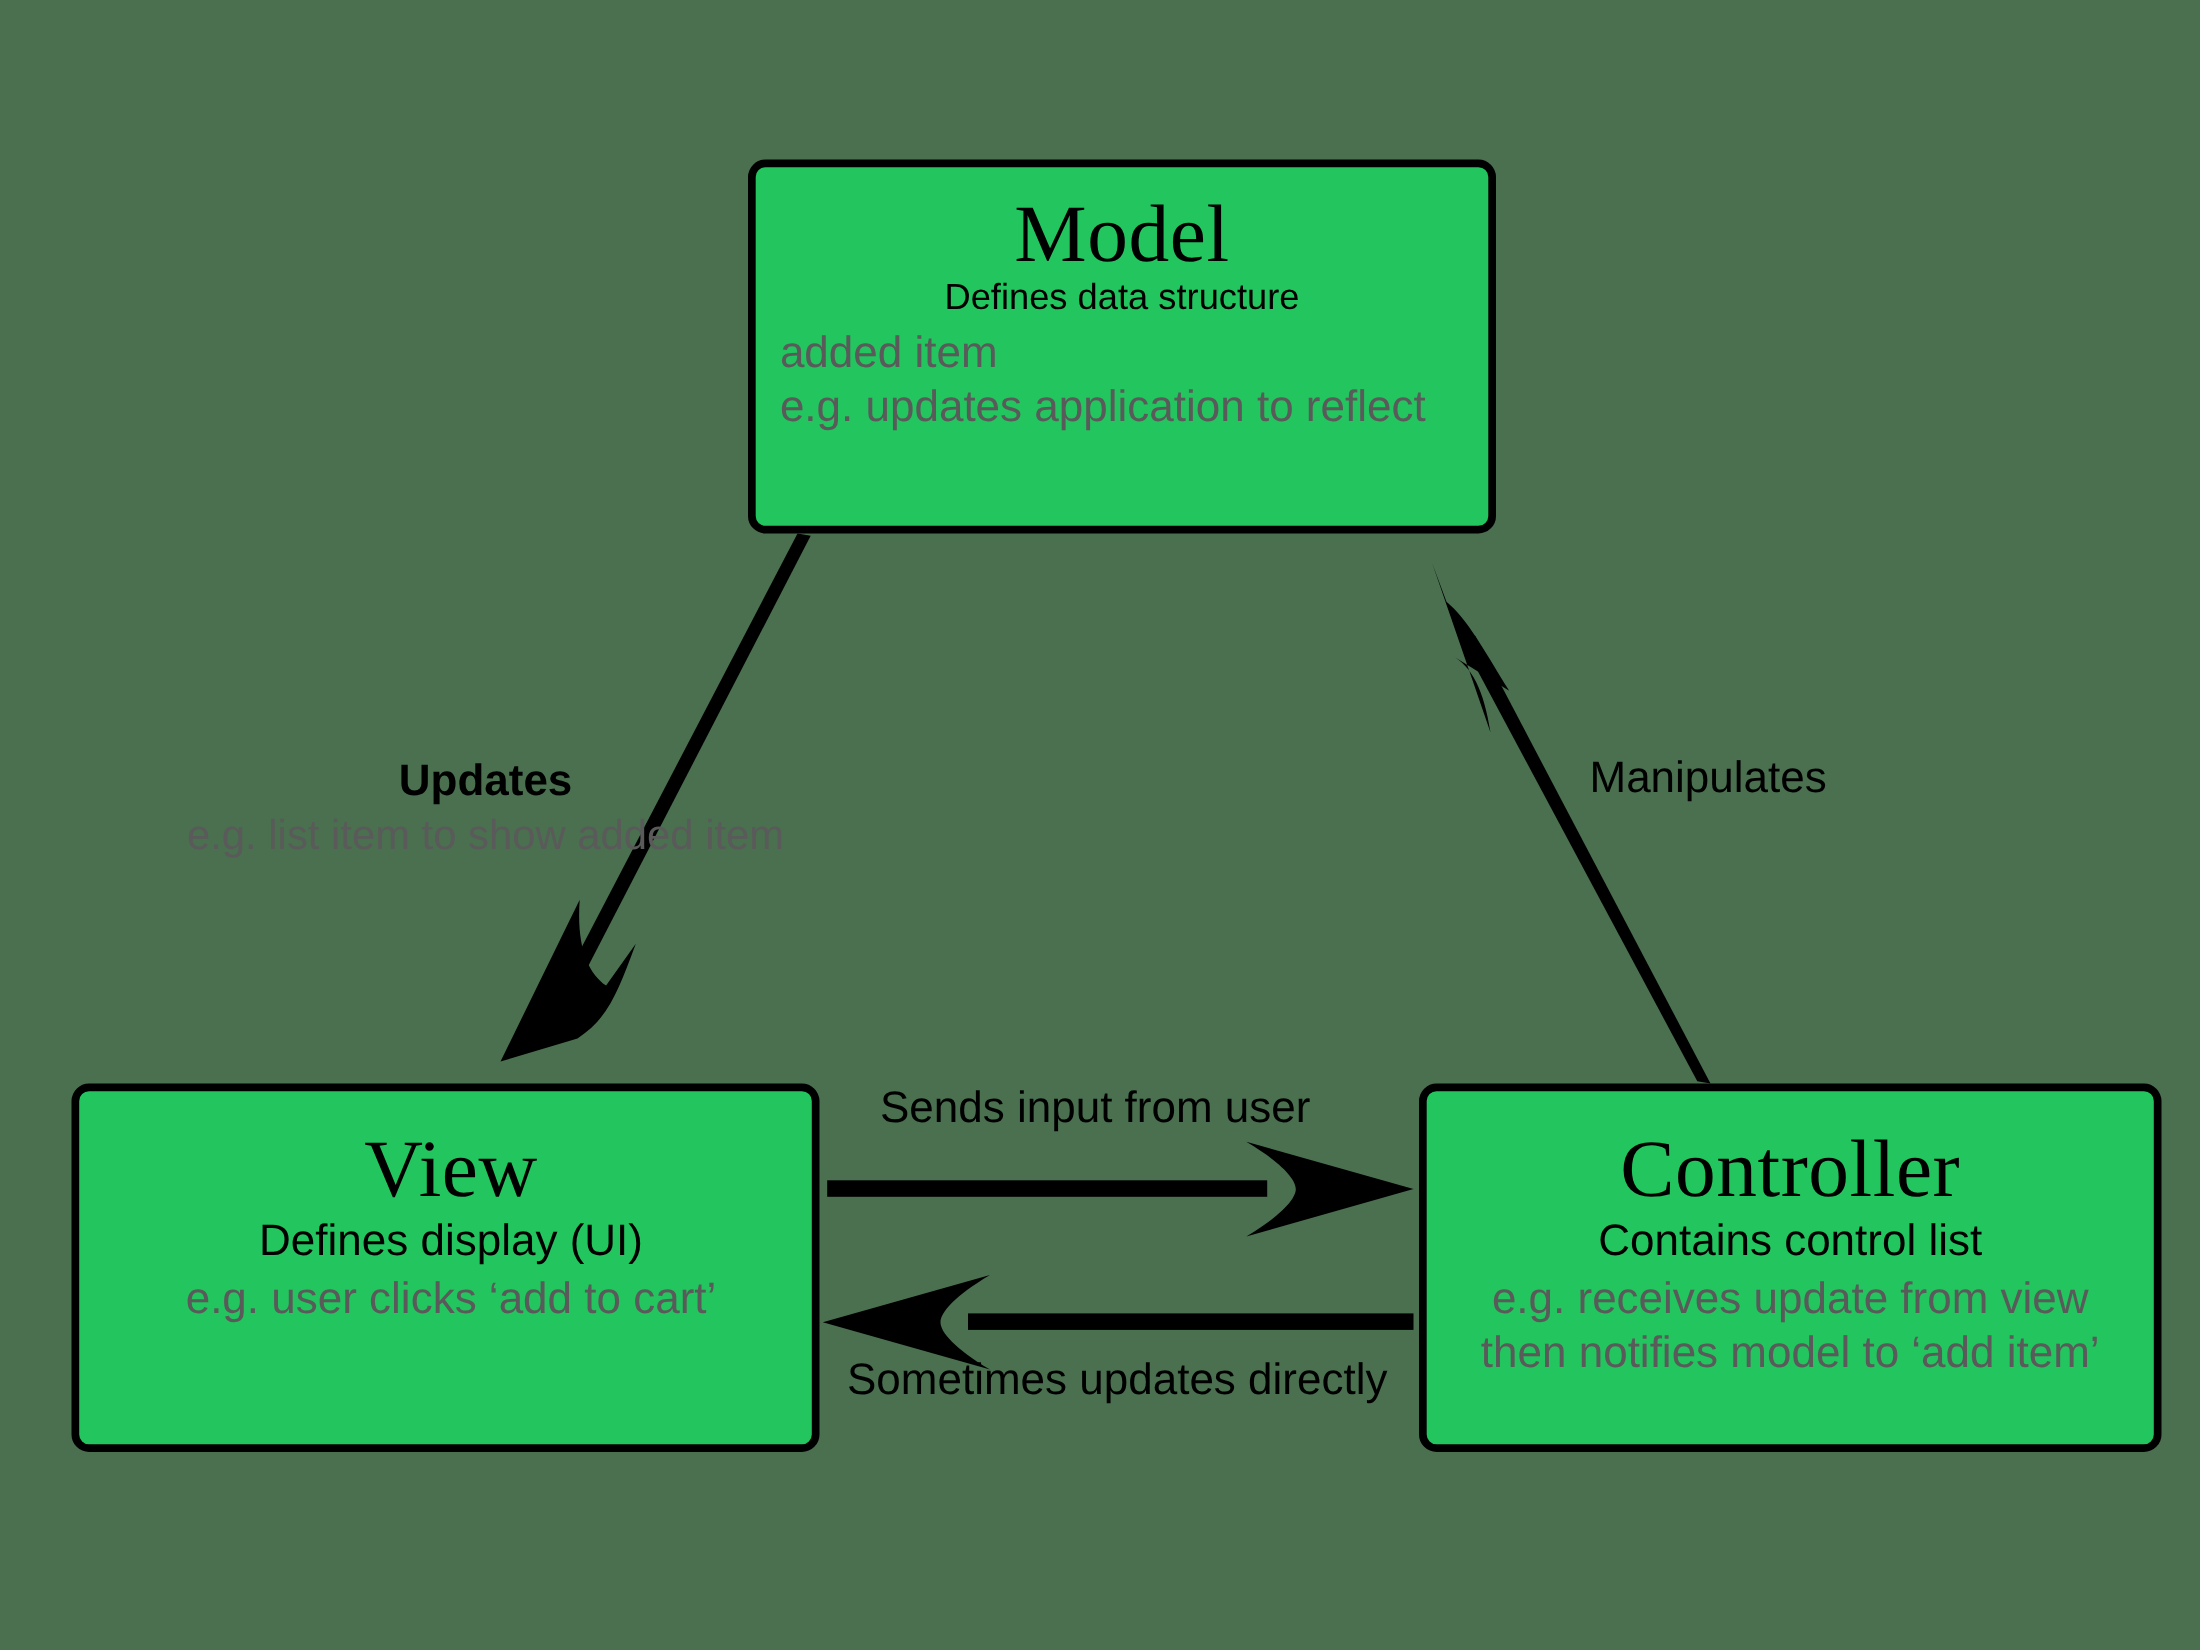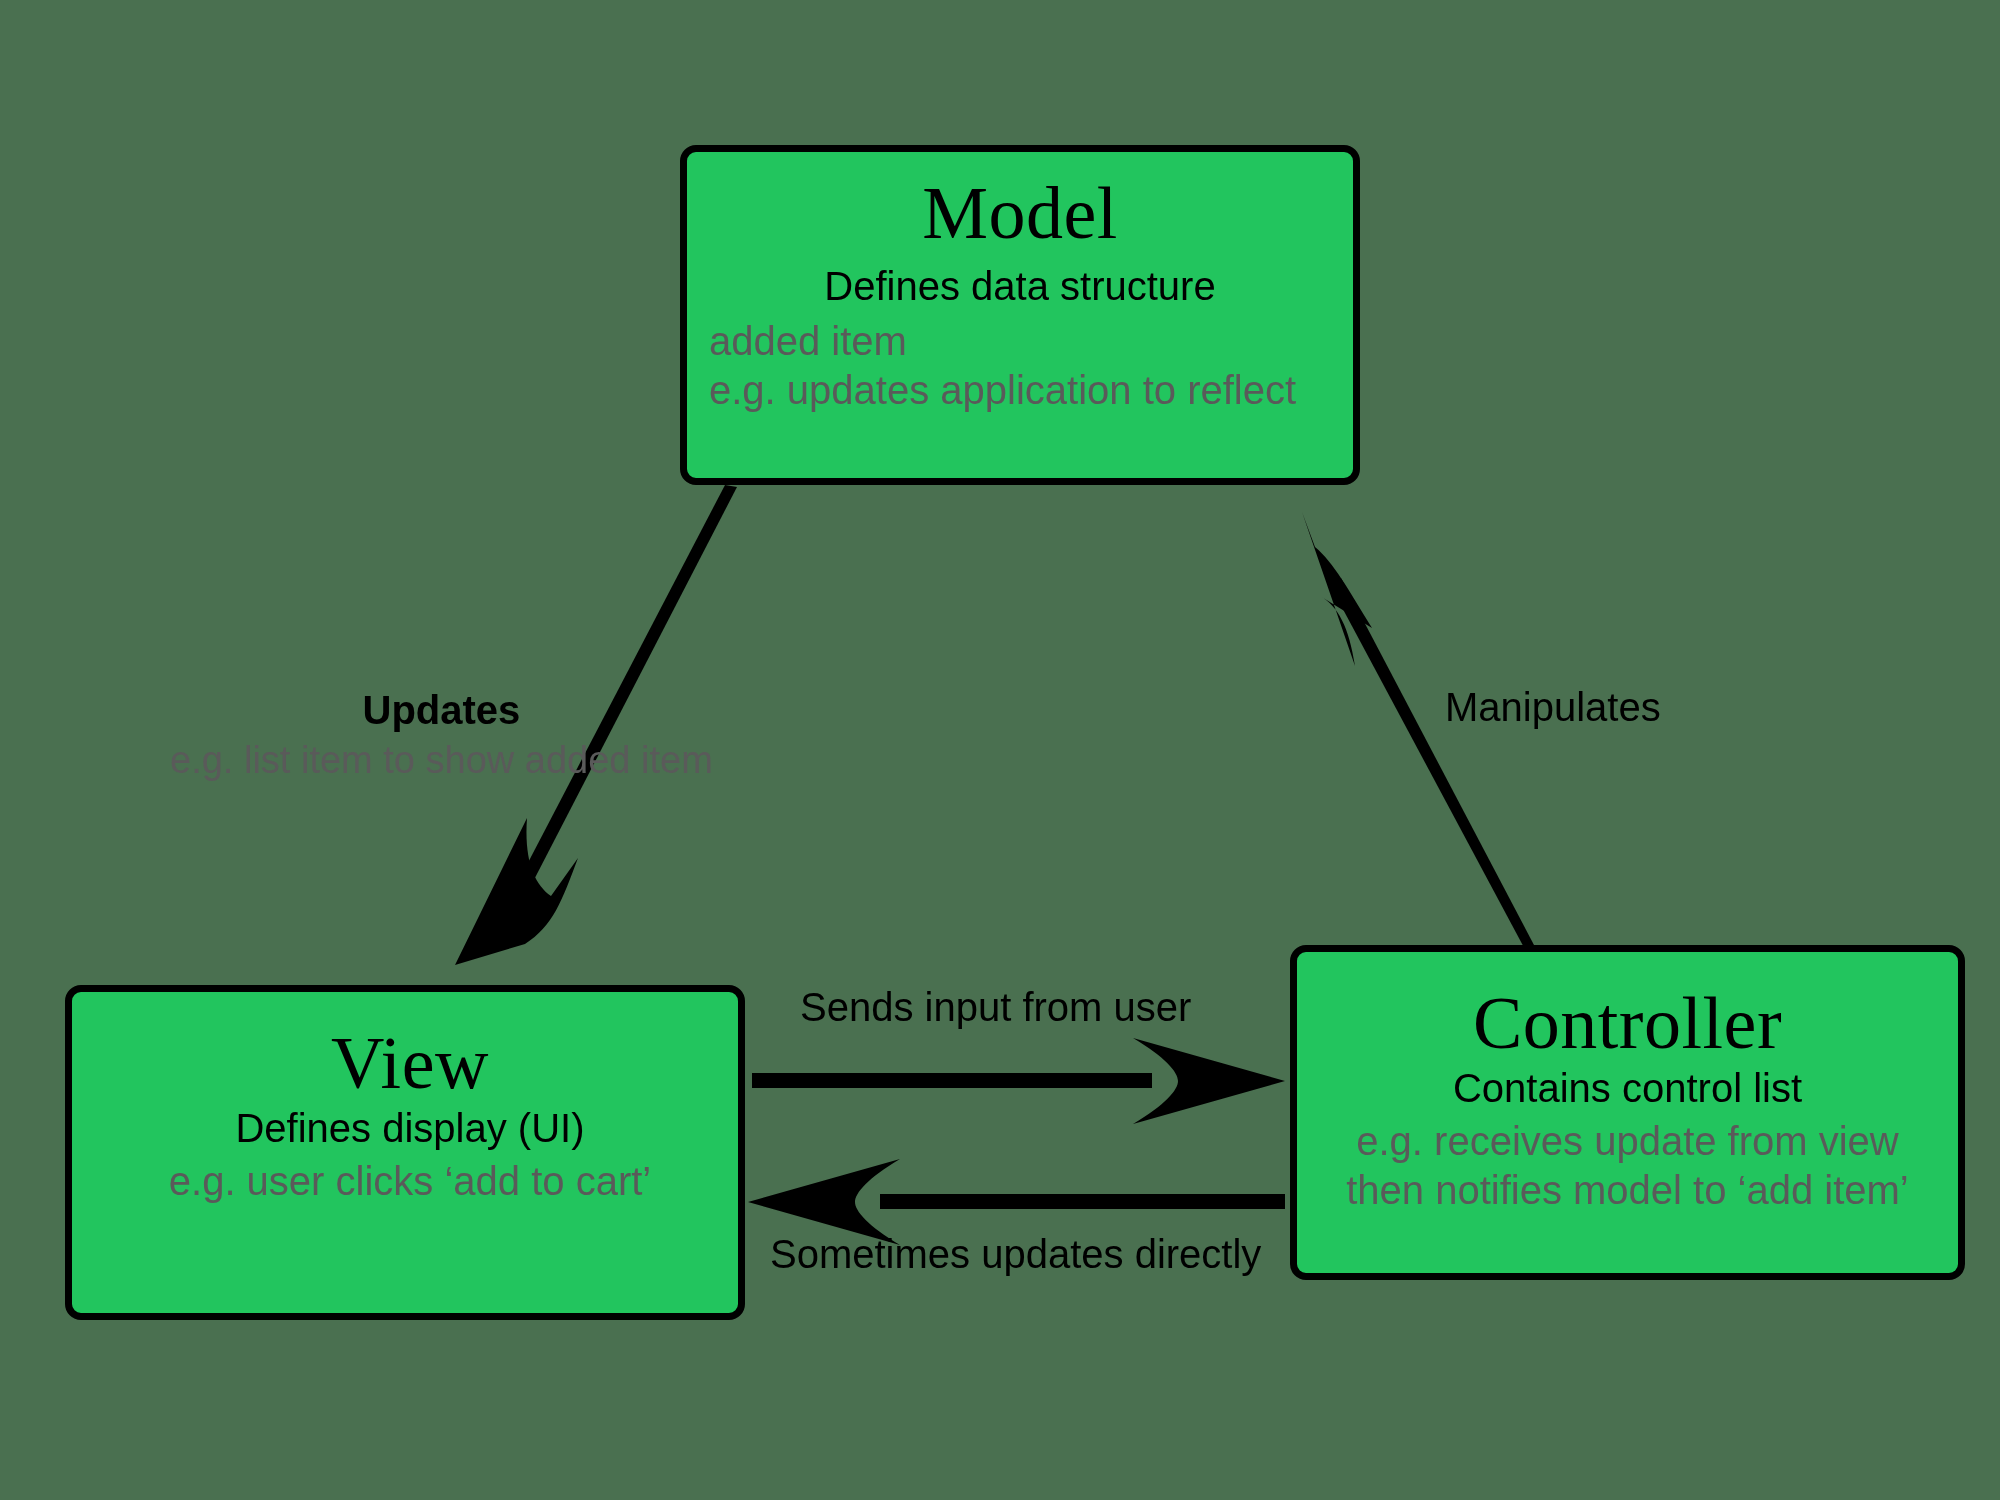--- a/index.html
+++ b/index.html
@@ -56,21 +56,21 @@
     line-height: 1.22;
   }
 
   
   #node-model {
     left: 680px; top: 145px;
     width: 680px; height: 340px;
     padding: 14px 20px 0 20px;
   }
   #node-model .node-title { font-size: 74px; margin-top: 10px; }
-  #node-model .node-sub   { font-size: 40px; margin-top: 14px; }
+  #node-model .node-sub   { font-size: 33px; margin-top: 2px; }
   #node-model .node-eg {
     font-size: 40px;
     margin-top: 8px;
     text-align: left;
     align-self: stretch;
     padding-left: 2px;
   }
 
   
   #node-view {
@@ -83,21 +83,21 @@
   #node-view .node-eg {
     font-size: 40px;
     margin-top: 6px;
     text-align: center;
     align-self: stretch;
     white-space: nowrap;
   }
 
   
   #node-controller {
-    left: 1290px; top: 945px;
+    left: 1290px; top: 985px;
     width: 675px; height: 335px;
     padding: 34px 10px 0 10px;
   }
   #node-controller .node-title { font-size: 74px; }
   #node-controller .node-sub   { font-size: 40px; margin-top: 6px; }
   #node-controller .node-eg {
     font-size: 40px;
     margin-top: 6px;
     text-align: center;
     align-self: stretch;

